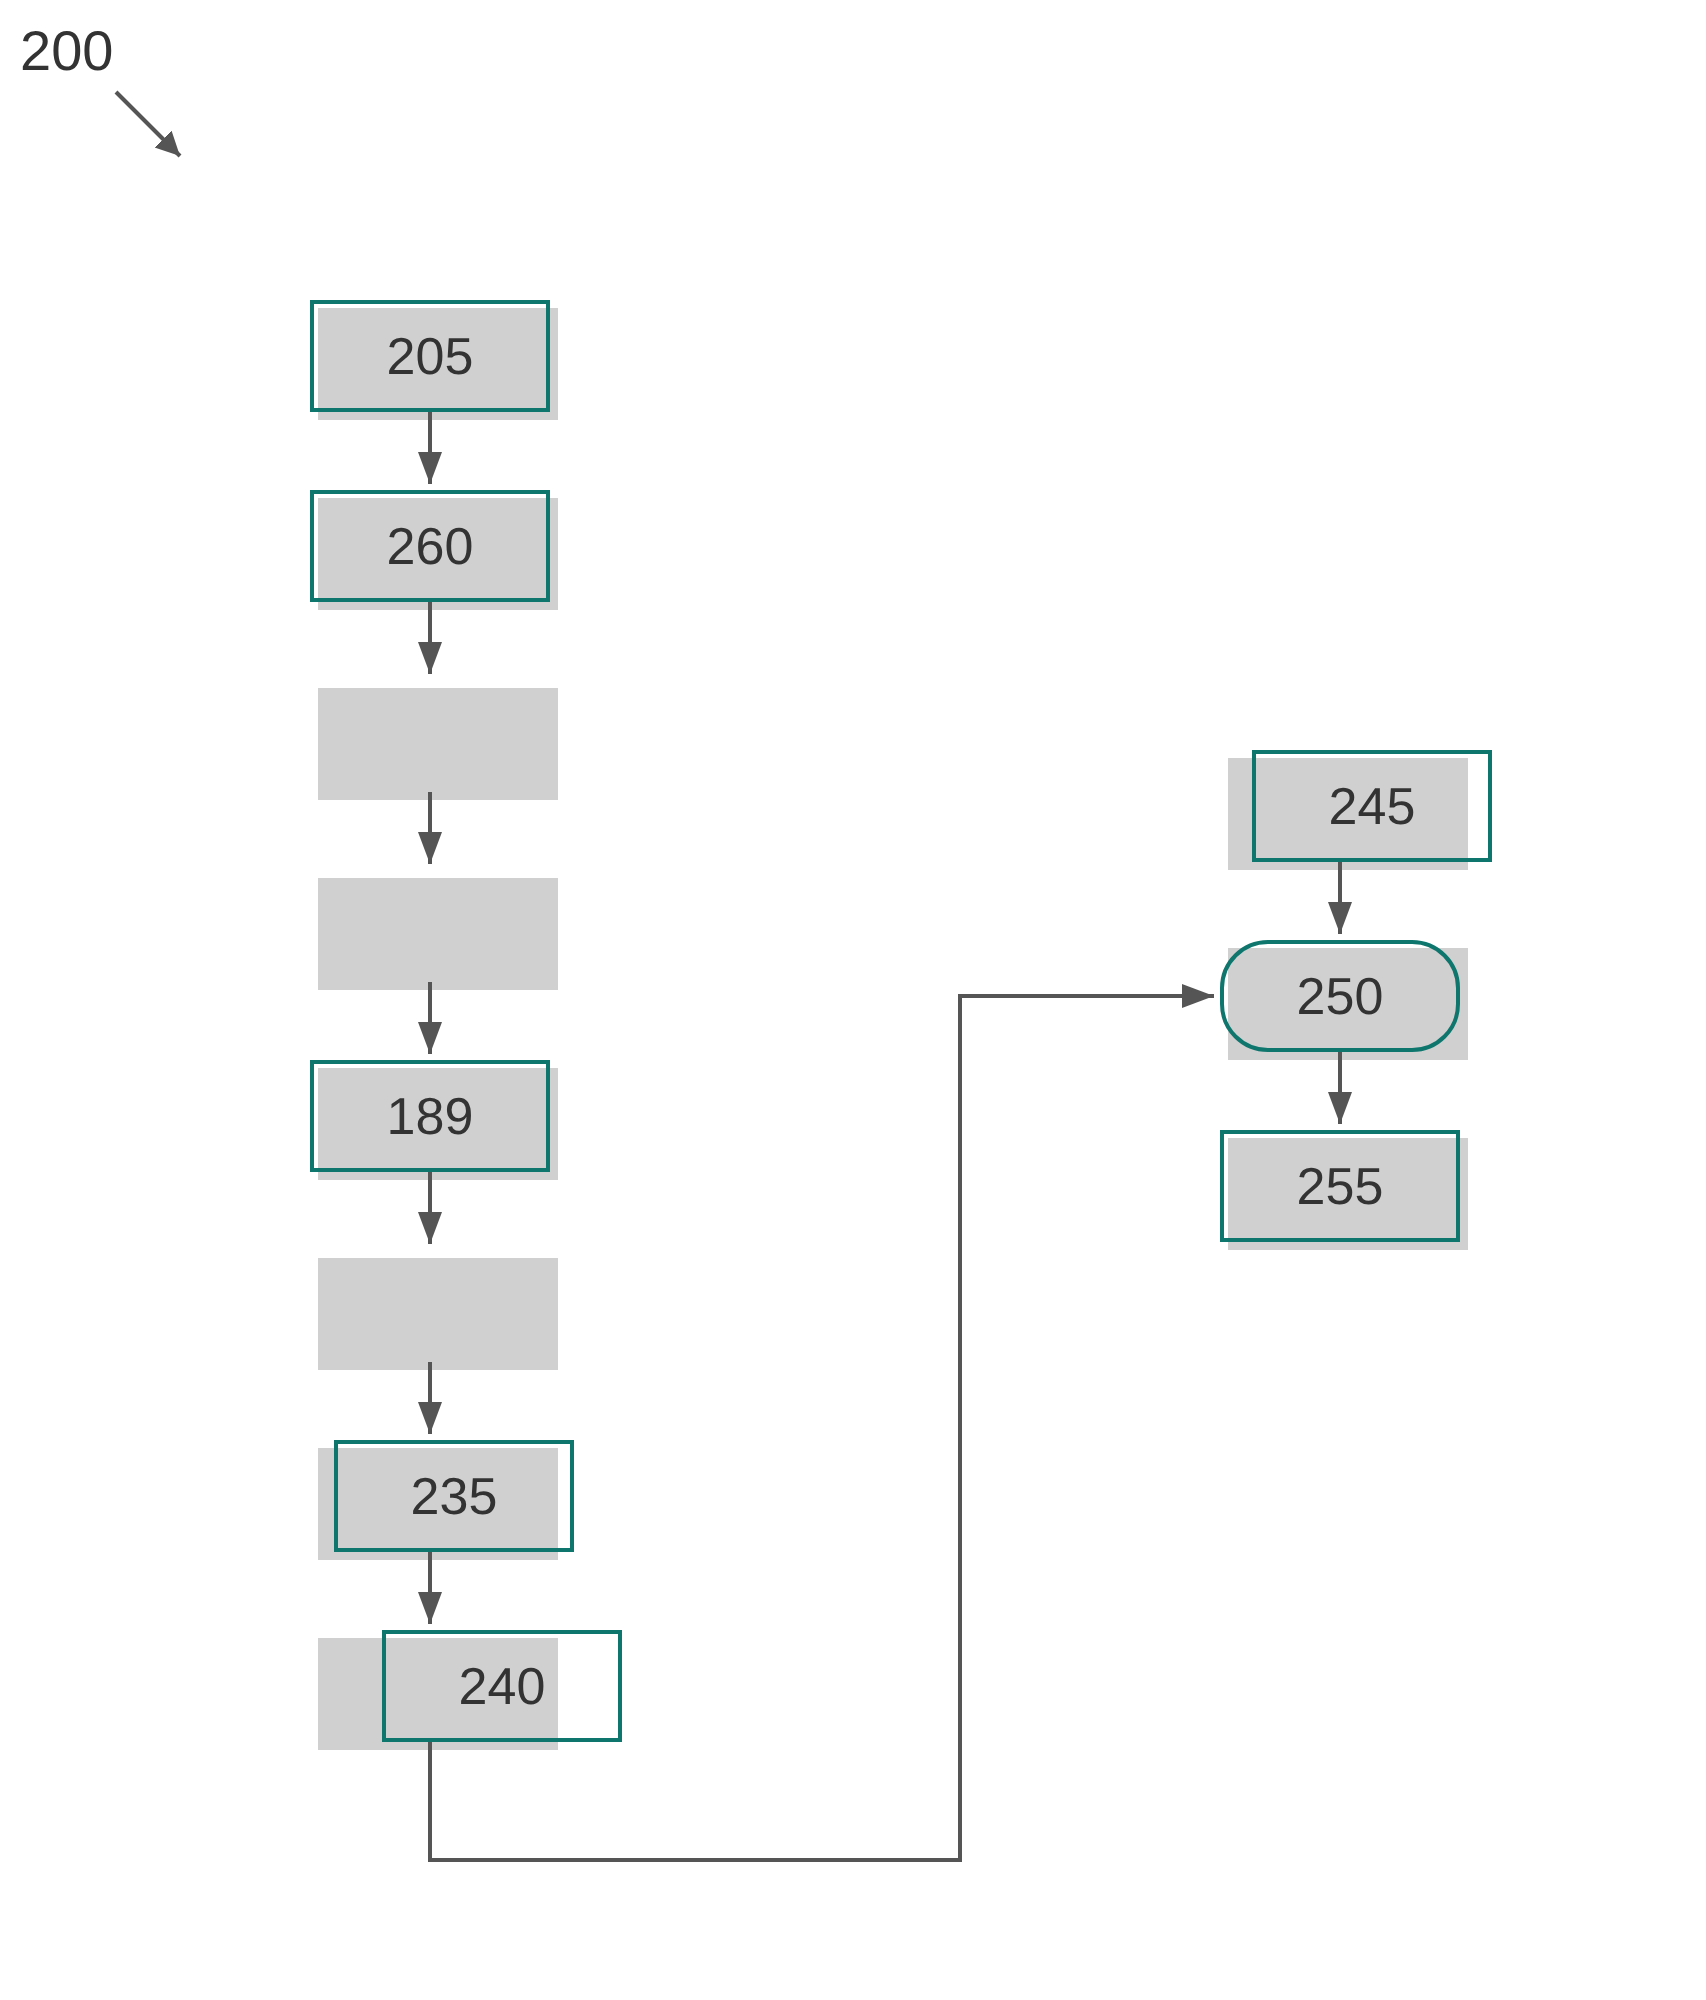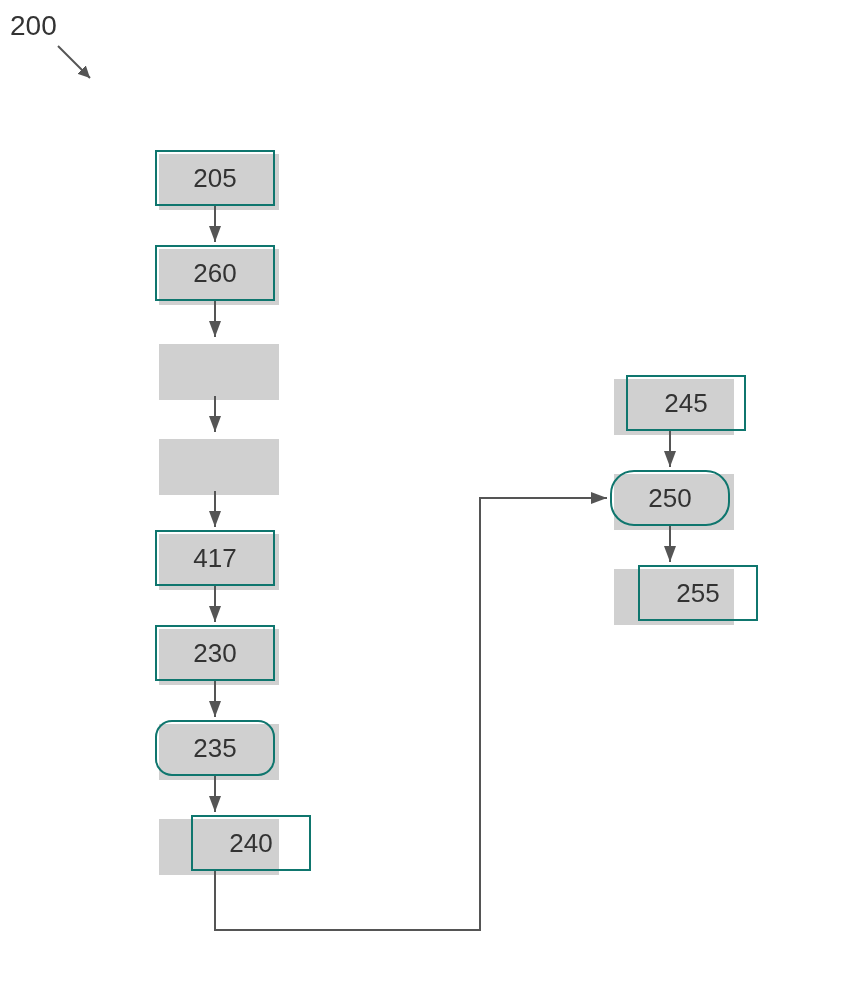--- a/index.html
+++ b/index.html
@@ -94,36 +94,33 @@
     <line x1="2" y1="0" x2="2" y2="36" stroke="#555" stroke-width="2" marker-end="url(#ah)"></line>
   </svg>
 
   <div class="shadow" style="left:159px; top:439px;"></div>
   <svg class="connector" style="left:213px; top:491px;" width="4" height="39">
     <line x1="2" y1="0" x2="2" y2="36" stroke="#555" stroke-width="2" marker-end="url(#ah)"></line>
   </svg>
 
   <div class="shadow" style="left:159px; top:534px;"></div>
   <div class="box" style="left:155px; top:530px;">
-    <span>417</span>
+    <span>189</span>
   </div>
   <svg class="connector" style="left:213px; top:586px;" width="4" height="39">
     <line x1="2" y1="0" x2="2" y2="36" stroke="#555" stroke-width="2" marker-end="url(#ah)"></line>
   </svg>
 
   <div class="shadow" style="left:159px; top:629px;"></div>
-  <div class="box" style="left:155px; top:625px;">
-    <span>230</span>
-  </div>
   <svg class="connector" style="left:213px; top:681px;" width="4" height="39">
     <line x1="2" y1="0" x2="2" y2="36" stroke="#555" stroke-width="2" marker-end="url(#ah)"></line>
   </svg>
 
   <div class="shadow" style="left:159px; top:724px;"></div>
-  <div class="box" style="left:155px; top:720px;border-radius:17px;">
+  <div class="box" style="left:167px; top:720px;">
     <span>235</span>
   </div>
   <svg class="connector" style="left:213px; top:776px;" width="4" height="39">
     <line x1="2" y1="0" x2="2" y2="36" stroke="#555" stroke-width="2" marker-end="url(#ah)"></line>
   </svg>
 
   <div class="shadow" style="left:159px; top:819px;"></div>
   <div class="box" style="left:155px; top:815px;margin-left:36px;">
     <span>240</span>
   </div>
@@ -138,21 +135,21 @@
 
   <div class="shadow" style="left:614px; top:474px;"></div>
   <div class="box" style="left:610px; top:470px;border-radius:24px;">
     <span>250</span>
   </div>
   <svg class="connector" style="left:668px; top:526px;" width="4" height="39">
     <line x1="2" y1="0" x2="2" y2="36" stroke="#555" stroke-width="2" marker-end="url(#ah)"></line>
   </svg>
 
   <div class="shadow" style="left:614px; top:569px;"></div>
-  <div class="box" style="left:638px; top:565px;text-align:center;">
+  <div class="box" style="left:610px; top:565px;text-align:center;">
     <span>255</span>
   </div>
 
   <svg class="connector" style="left:0; top:0;" width="853" height="1000">
     <polyline points="215,871 215,930 480,930 480,498 607,498" fill="none" stroke="#555" stroke-width="2" marker-end="url(#ah)"></polyline>
   </svg>
 
 </div>
 
 </body></html>

